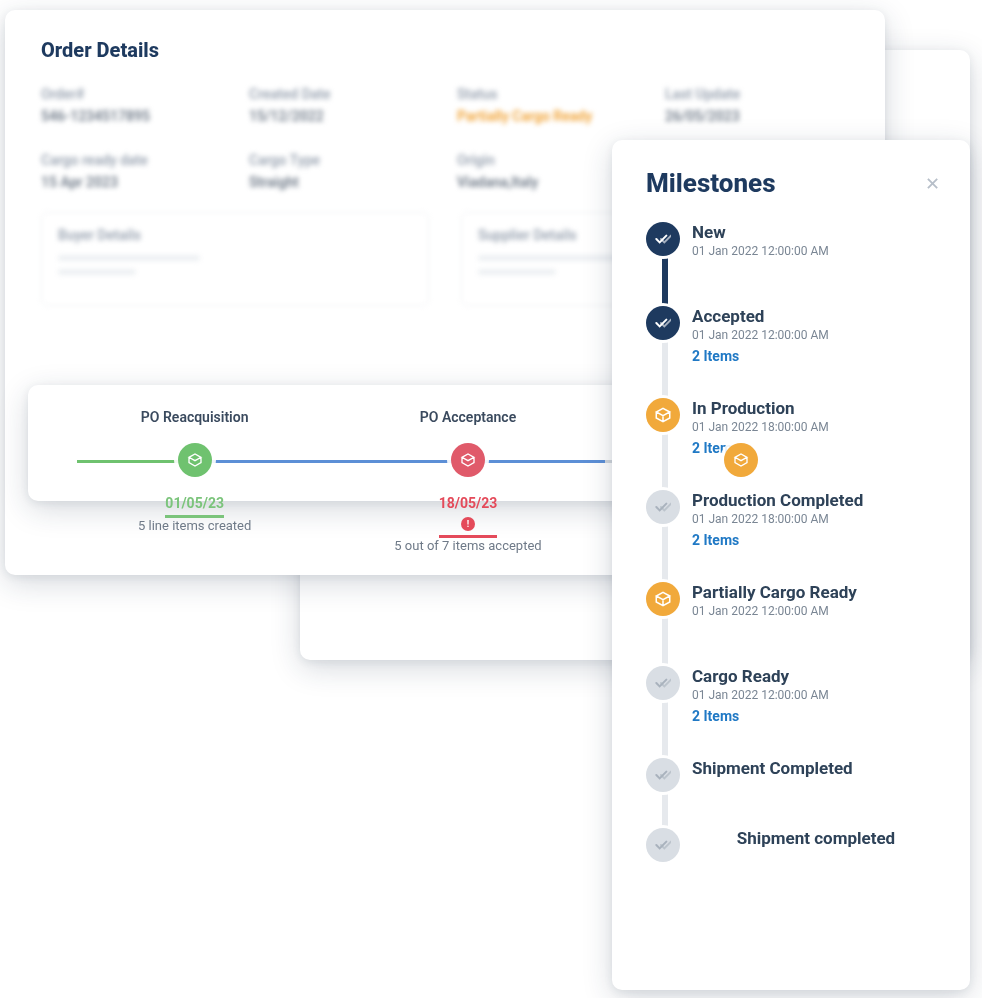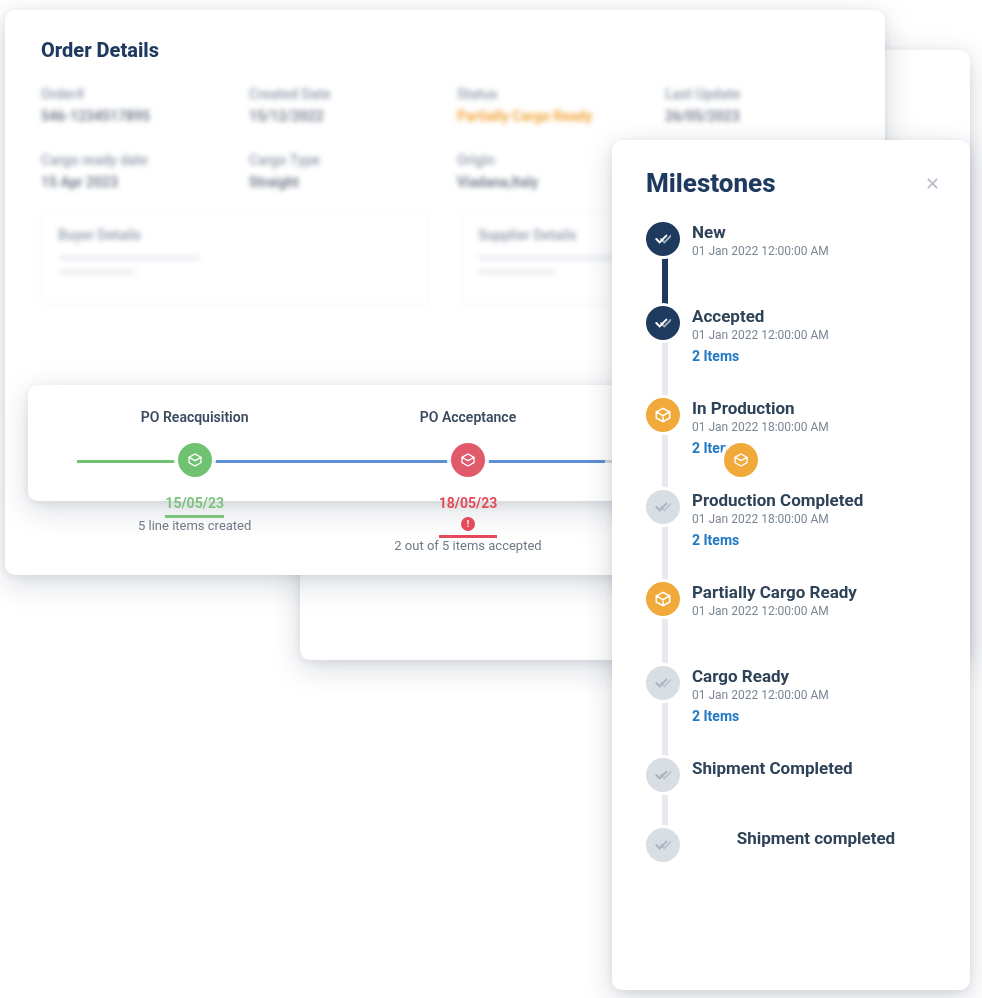--- a/index.html
+++ b/index.html
@@ -203,40 +203,40 @@
         <div class="step-title">PO Reacquisition</div>
         <div class="track">
           <div class="line green"></div>
           <div class="node green">
             <svg width="16" height="16" viewBox="0 0 24 24" fill="none" stroke="#fff" stroke-width="2">
                 <path d="M21 8l-9-5-9 5 9 5 9-5zM3 8v8l9 5 9-5V8"></path>
               </svg>
           </div>
         </div>
         <div class="date-pill green">
-            <span>15/05/23</span>
+            <span>01/05/23</span>
           </div>
         <div class="note">5 line items created</div>
       </div>
 
       <div class="step">
         <div class="step-title">PO Acceptance</div>
         <div class="track">
           <div class="line blue"></div>
           <div class="node red">
             <svg width="16" height="16" viewBox="0 0 24 24" fill="none" stroke="#fff" stroke-width="2">
                 <path d="M21 8l-9-5-9 5 9 5 9-5zM3 8v8l9 5 9-5V8"></path>
               </svg>
           </div>
         </div>
         <div class="date-pill red">
           <span>18/05/23</span>
           <span class="badge-dot">!</span>
         </div>
-        <div class="note">2 out of 5 items accepted</div>
+        <div class="note">5 out of 7 items accepted</div>
       </div>
 
       <div class="step" style="overflow:hidden;">
         <div class="step-title">Cargo Ready</div>
         <div class="track">
           <div class="line grey"></div>
           <div class="node orange">
             <svg width="16" height="16" viewBox="0 0 24 24" fill="none" stroke="#fff" stroke-width="2">
                 <path d="M21 8l-9-5-9 5 9 5 9-5zM3 8v8l9 5 9-5V8"></path>
               </svg>

